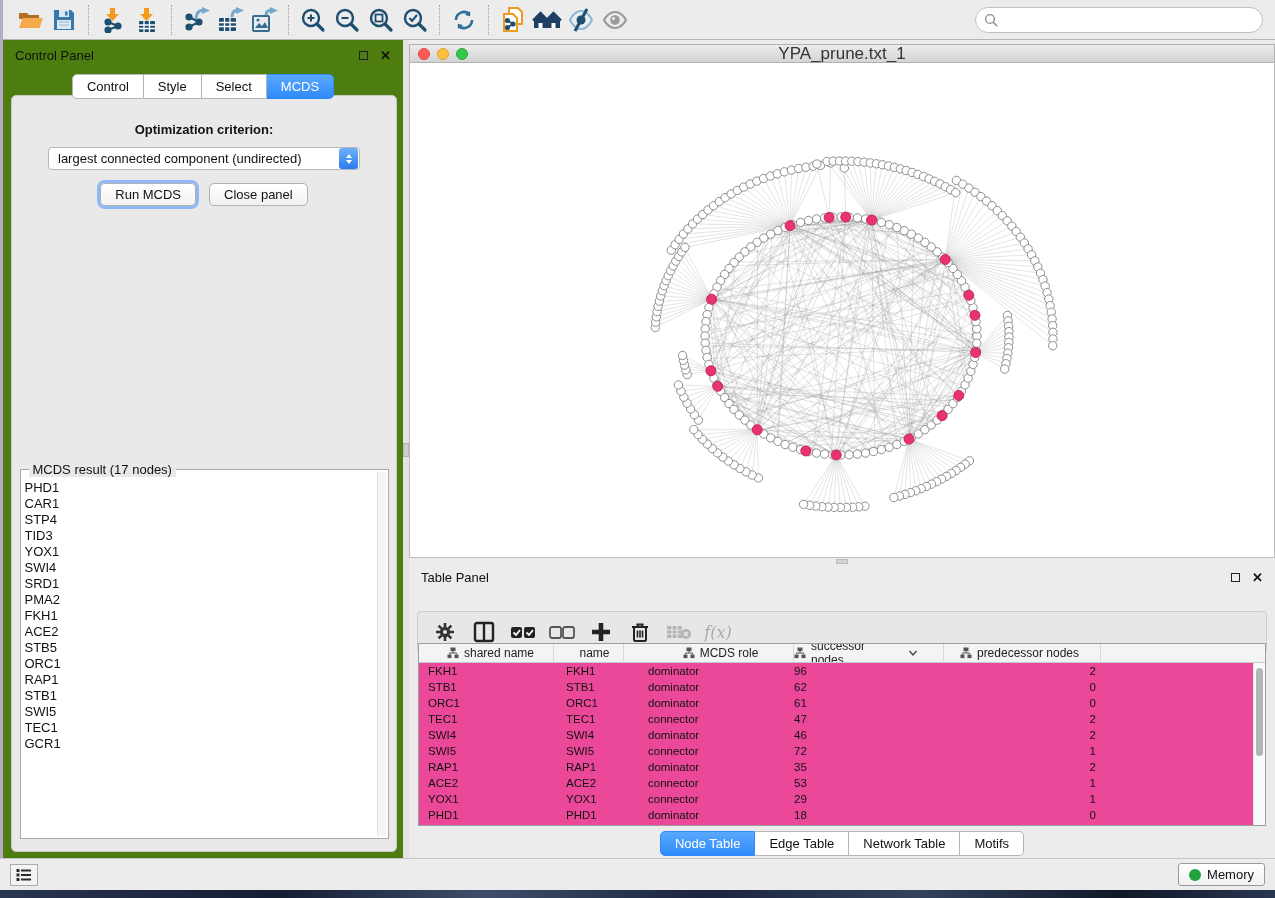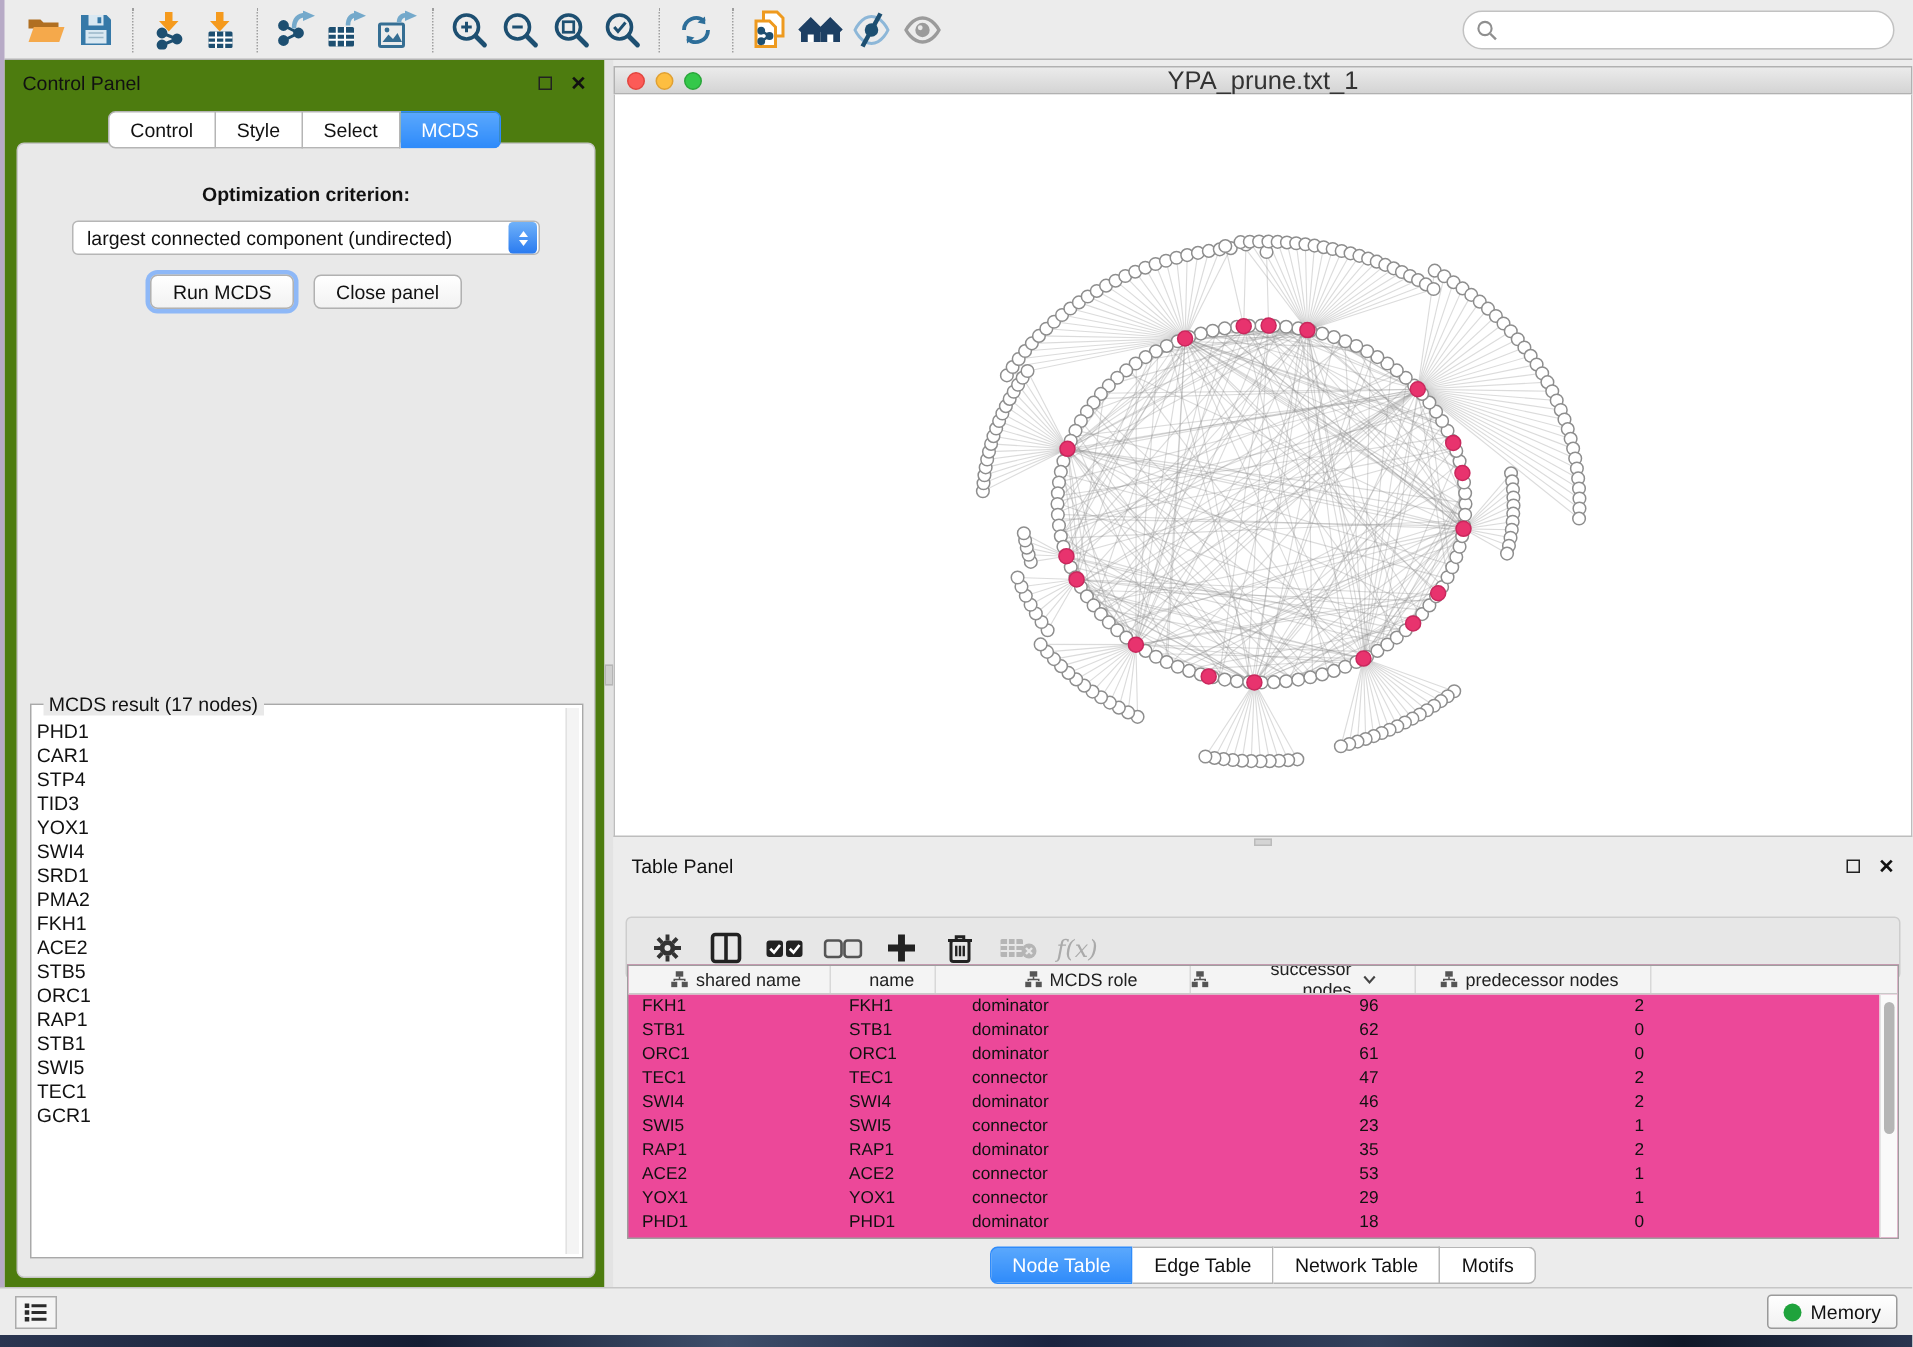--- a/index.html
+++ b/index.html
@@ -83,21 +83,21 @@
   .table-wrap { position:absolute; top:78px; left:9px; right:9px; height:183px; background:#ec4899; border:1px solid #9e9e9e; }
   .thead { display:flex; height:19px; background:#f4f4f4; border-bottom:1px solid #c9c9c9; }
   .th { display:flex; align-items:center; justify-content:center; gap:5px; font-size:12px; color:#222;
     border-right:1px solid #d8d8d8; overflow:hidden; }
   .th .sort { margin-left:2px; }
   .trow { display:flex; height:16px; }
   .td { font-size:11.5px; color:#111; line-height:16px; white-space:nowrap; overflow:hidden; }
   .c0 { width:135px; padding-left:9px; }
   .c1 { width:70px;  padding-left:12px; }
   .c2 { width:170px; padding-left:24px; }
-  .c3 { width:150px; text-align:right; padding-right:25px; }
+  .c3 { width:150px; padding-right:25px; }
   .c4 { width:157px; text-align:right; padding-right:5px; }
   .cfill { flex:1; border-right:none !important; }
   .tbody { position:relative; }
   .v-scroll { position:absolute; top:19px; right:0; bottom:0; width:12px; background:#fafafa; border-left:1px solid #e4e4e4; }
   .v-thumb { position:absolute; top:5px; left:2px; width:7px; height:88px; background:#b5b5b5; border-radius:4px; }
   .tp-tabs { position:absolute; top:266px; left:0; right:0; display:flex; justify-content:center; }
 
   
   .status-bar { position:absolute; left:0; right:0; top:858px; height:32px; background:#ececec;
     border-top:1px solid #c6c6c6; display:flex; align-items:center; padding:0 10px; z-index:55; }
@@ -1201,21 +1201,21 @@
             <div class="td c0">SWI4</div>
             <div class="td c1">SWI4</div>
             <div class="td c2">dominator</div>
             <div class="td c3">46</div>
             <div class="td c4">2</div>
           </div>
           <div class="trow">
             <div class="td c0">SWI5</div>
             <div class="td c1">SWI5</div>
             <div class="td c2">connector</div>
-            <div class="td c3">23</div>
+            <div class="td c3">72</div>
             <div class="td c4">1</div>
           </div>
           <div class="trow">
             <div class="td c0">RAP1</div>
             <div class="td c1">RAP1</div>
             <div class="td c2">dominator</div>
             <div class="td c3">35</div>
             <div class="td c4">2</div>
           </div>
           <div class="trow">

